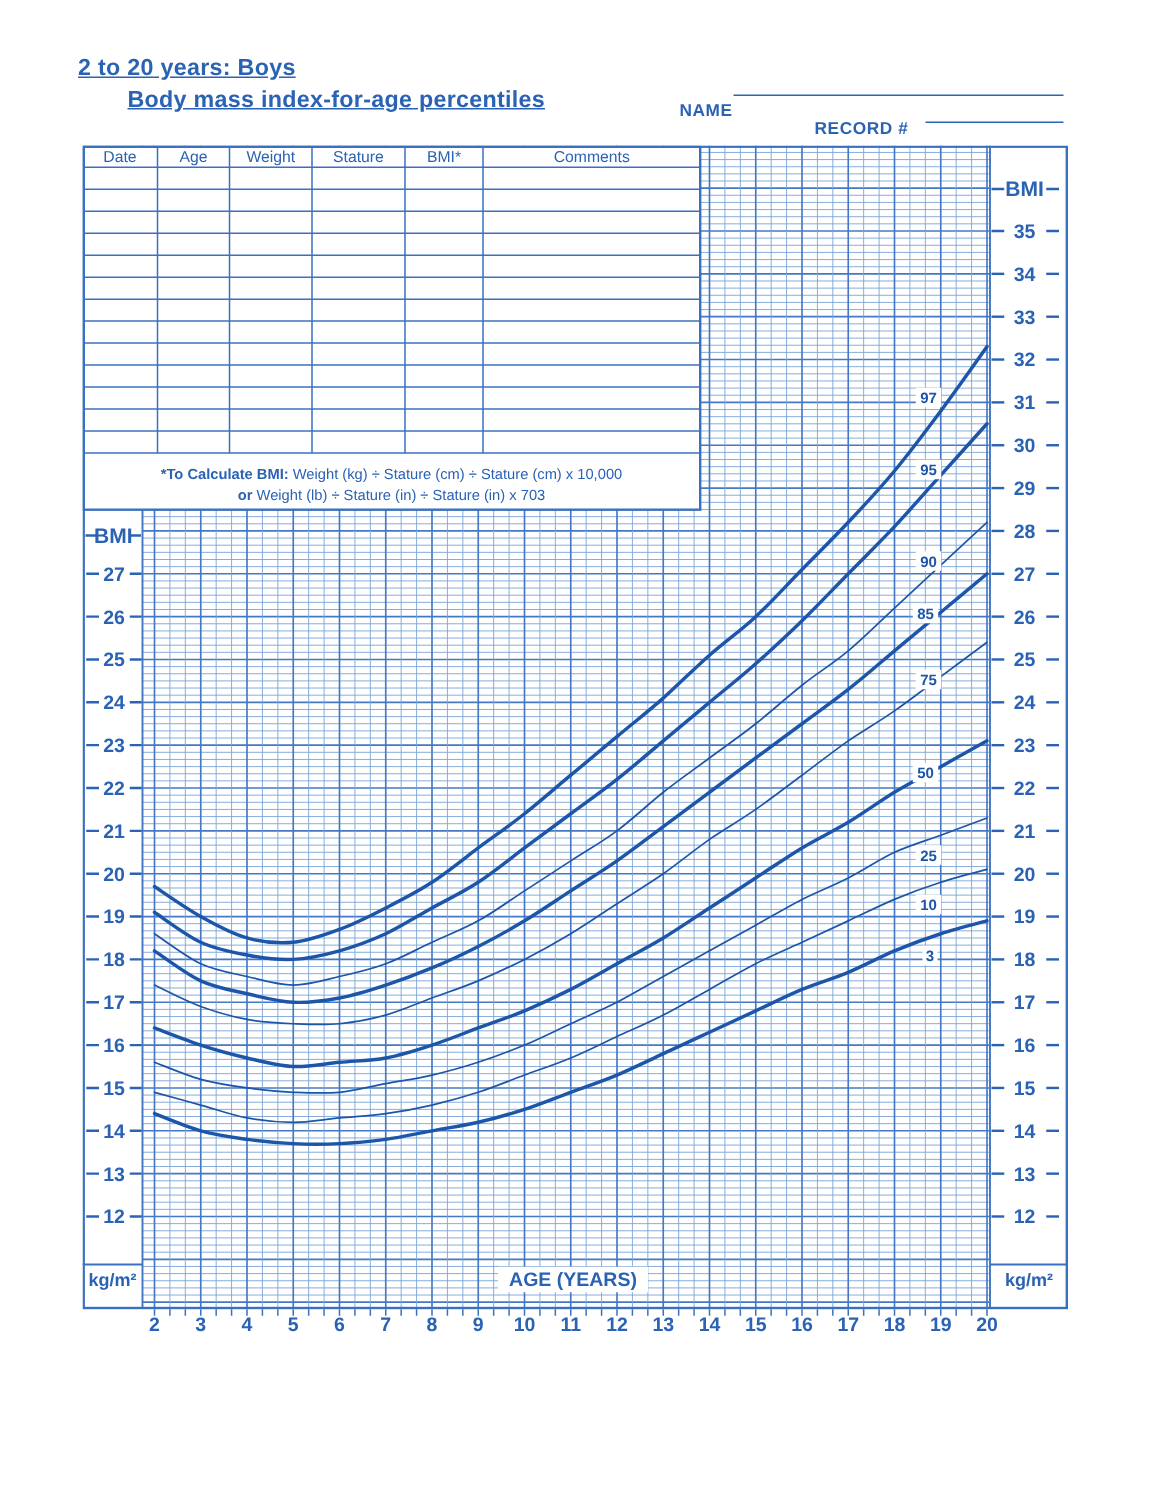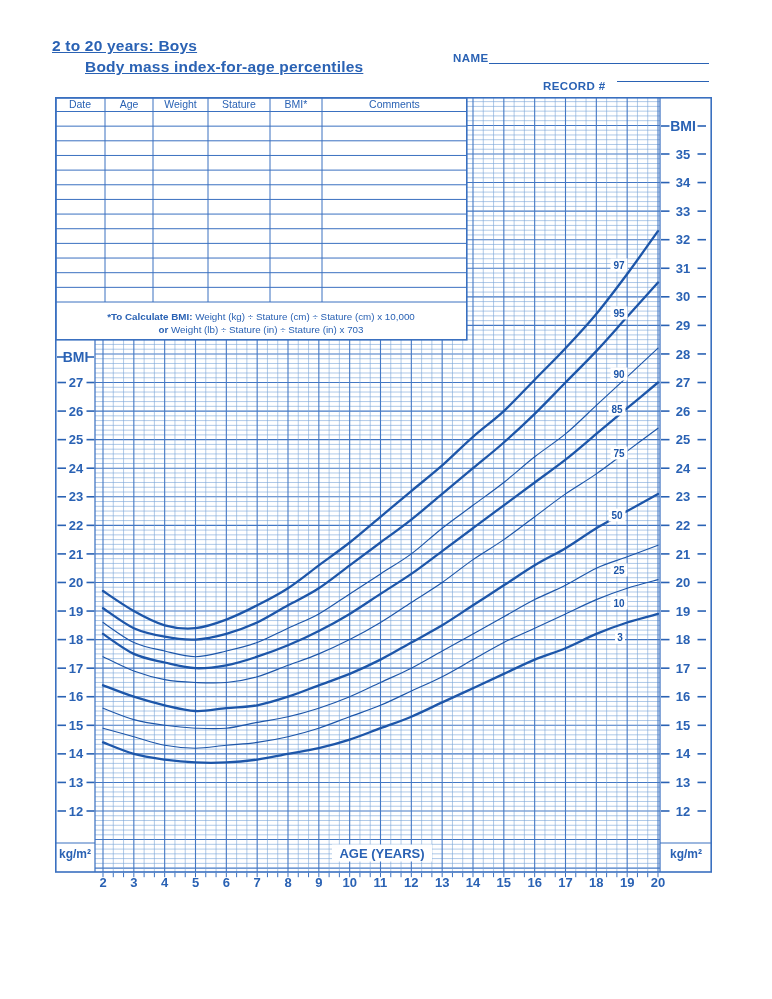--- a/index.html
+++ b/index.html
@@ -2,21 +2,21 @@
 <html><head>
 <meta charset="utf-8">
 <style>
   html,body{margin:0;padding:0;background:#fff;}
   body{width:772px;height:999px;position:relative;font-family:"Liberation Sans",sans-serif;}
   .abs{position:absolute;}
   .title{color:#2a62b4;font-weight:bold;font-size:15.5px;letter-spacing:.2px;text-decoration:underline;}
   #title1{left:52px;top:37px;}
   #title2{left:52px;top:58px;margin-left:33px;}
   .hdr-label{color:#2a62b4;font-weight:bold;font-size:11.5px;letter-spacing:.4px;}
-  #name-label{left:453px;top:52px;}
+  #name-label{left:453px;top:68px;}
   #record-label{left:543px;top:80px;}
   .rule{border-bottom:1.6px solid #2a62b4;height:15px;}
   #name-rule{left:489px;top:48px;width:220px;}
   #record-rule{left:617px;top:66px;width:92px;}
   #figure{left:55px;top:97px;}
   svg text{user-select:none;}
 </style>
 </head>
 <body>
 

